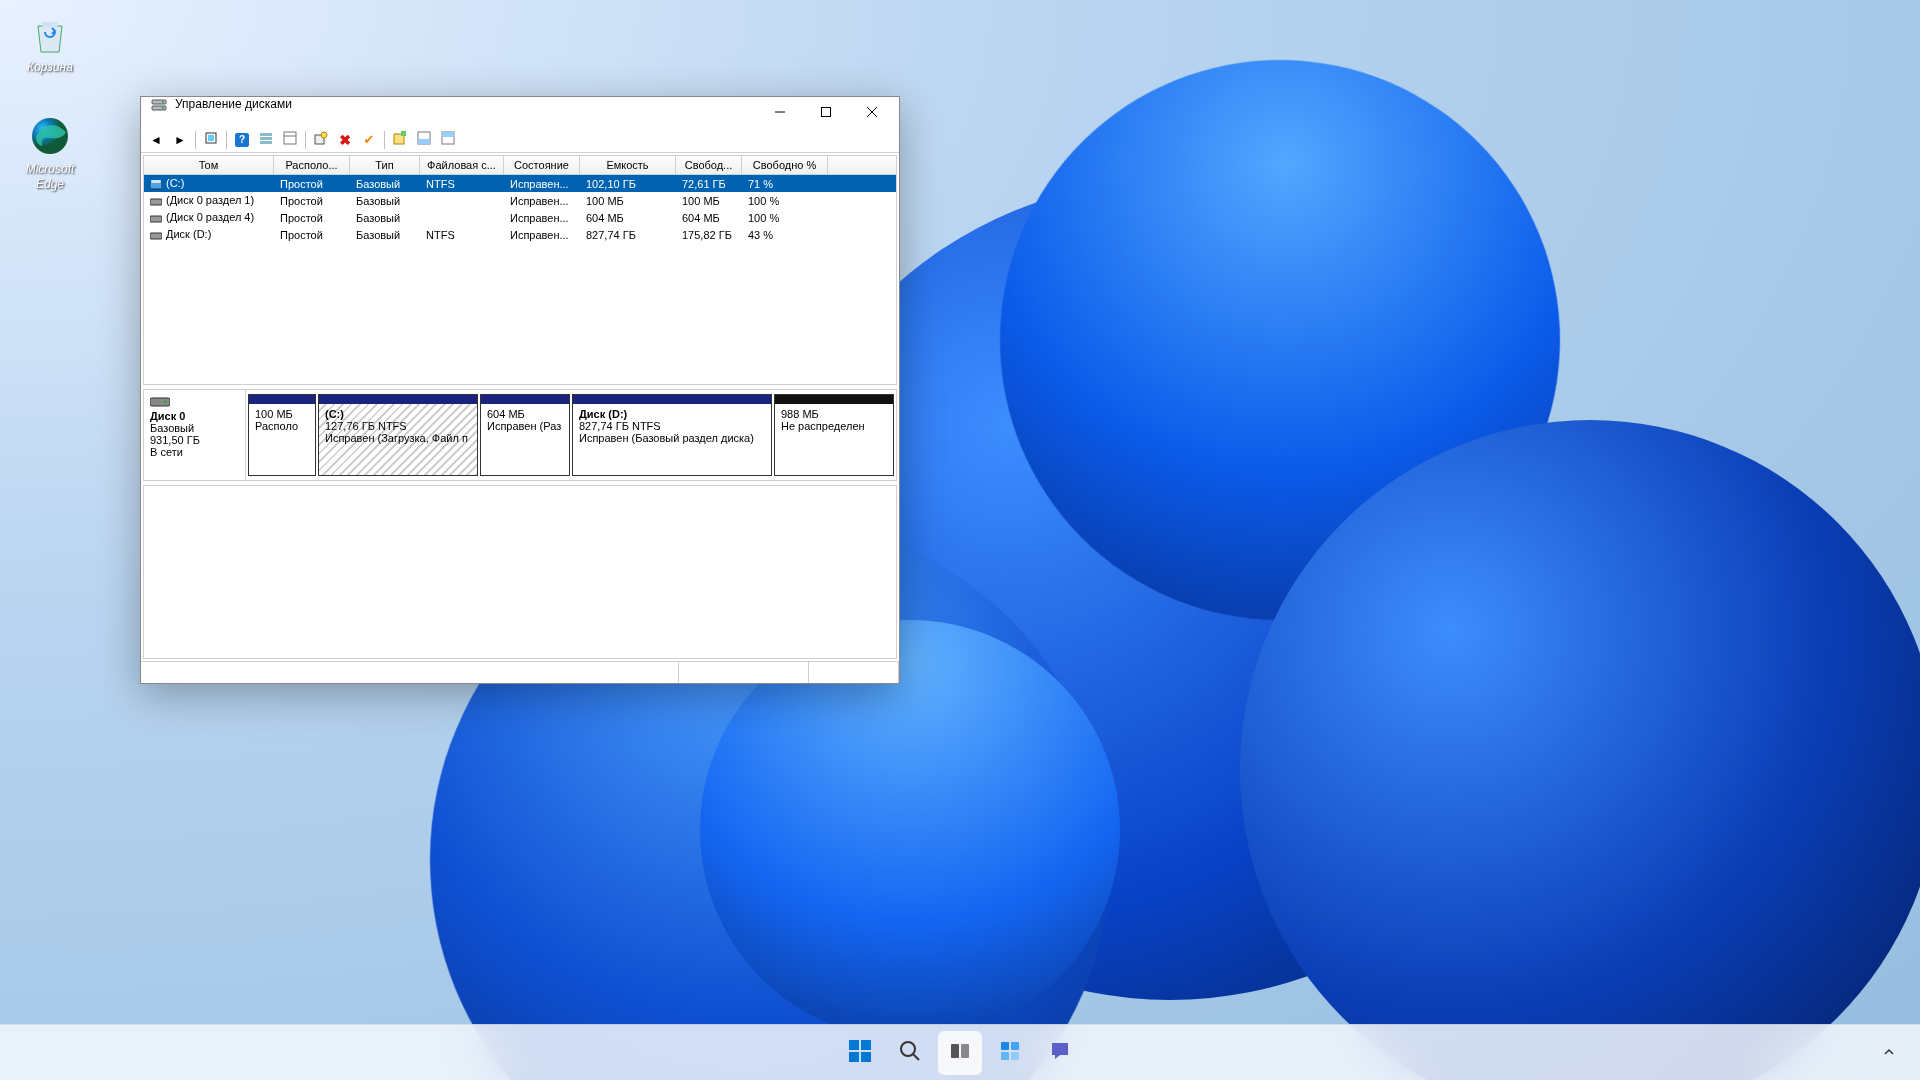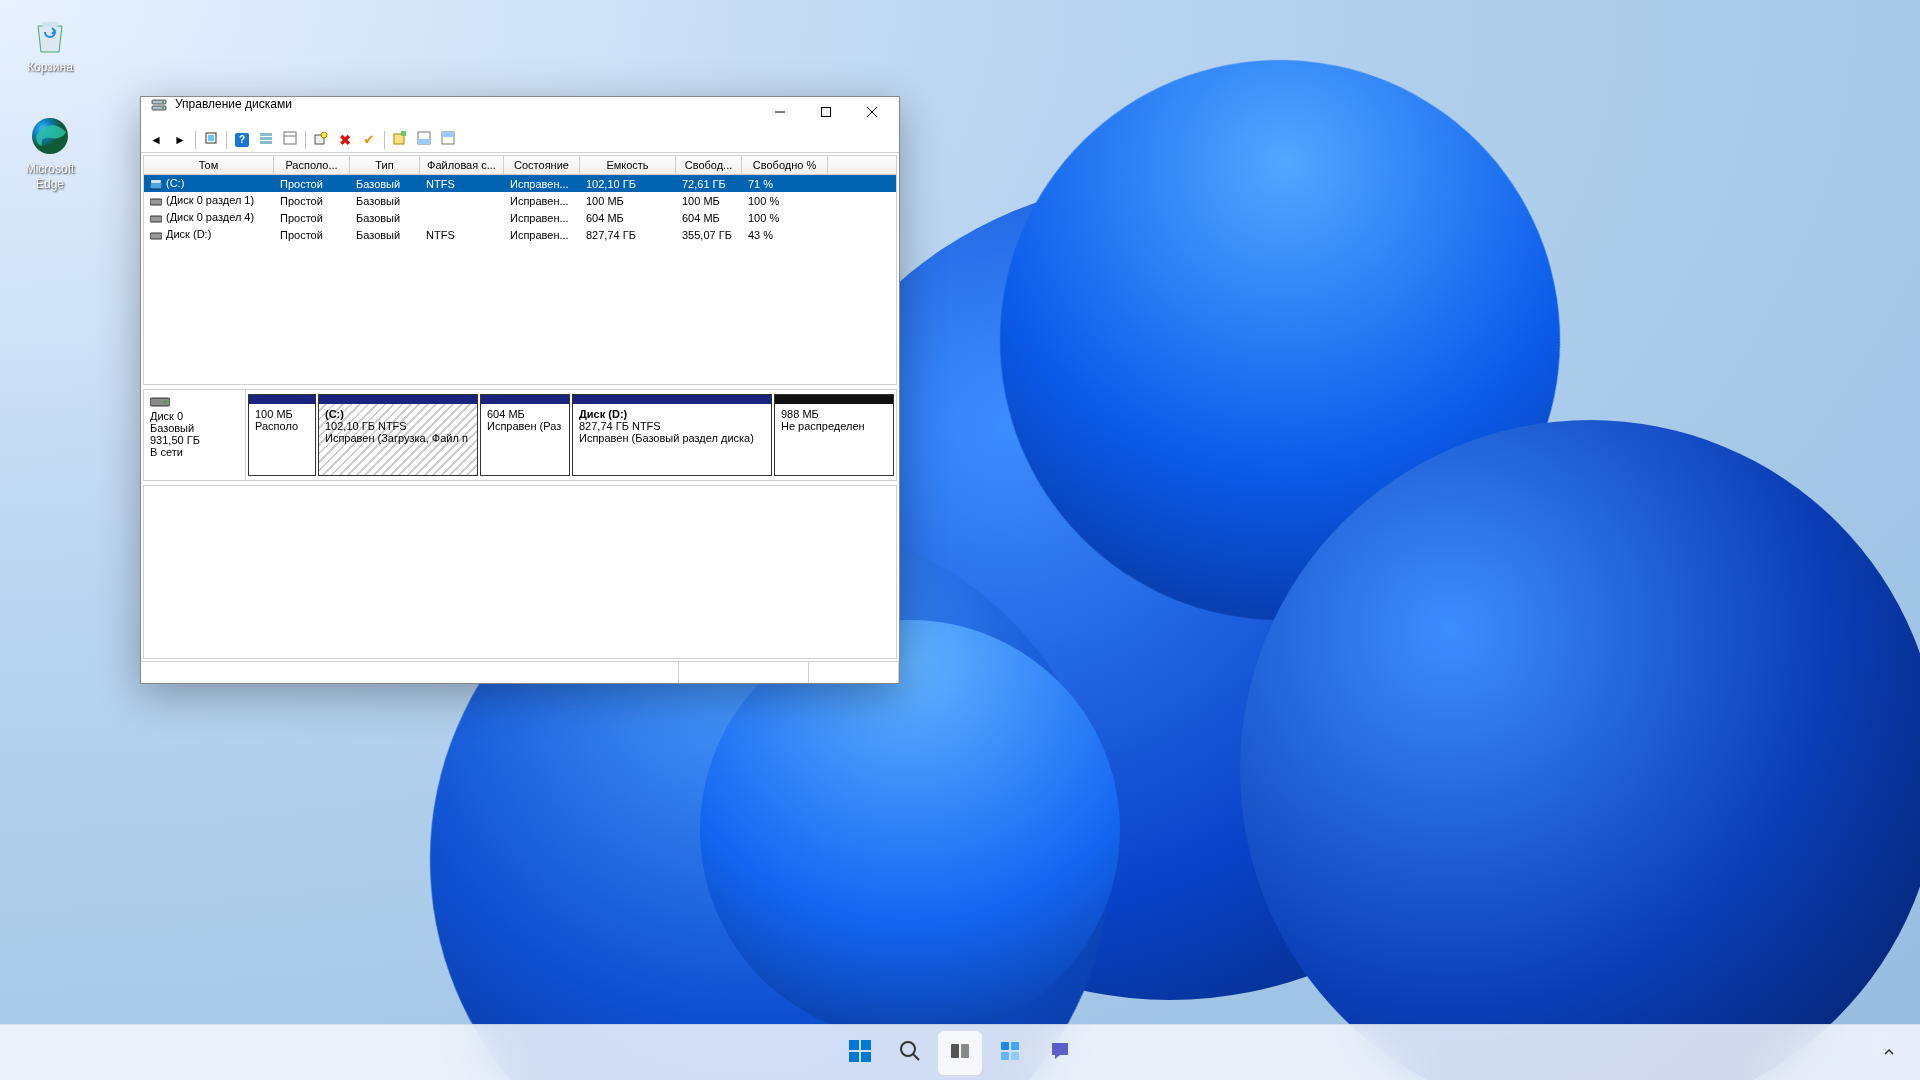--- a/index.html
+++ b/index.html
@@ -30,21 +30,21 @@
       radial-gradient(ellipse at top left, #e8f1ff 0%, #b8d4f0 40%, #95bde0 100%);
   }
   .petal {
     position: absolute;
     border-radius: 50%;
     filter: blur(0.3px);
   }
 
   
   .desktop-icons { position: absolute; top: 12px; left: 10px; display: flex; flex-direction: column; gap: 40px; }
-  .desktop-icon { width: 80px; display:flex; flex-direction:column; align-items:center; gap:4px; cursor:pointer; }
+  .desktop-icon { width: 80px; display:flex; flex-direction:column; align-items:center; gap:4px; cursor:pointer;font-style:italic; }
   .desktop-icon .ico { width: 44px; height: 44px; display:flex; align-items:center; justify-content:center; }
   .desktop-icon .lbl { color: #fff; font-size: 12px; text-shadow: 1px 1px 2px rgba(0,0,0,.8); text-align:center; line-height:1.2; }
 
   
   .window {
     position: absolute;
     left: 140px; top: 96px;
     width: 760px; height: 588px;
     background: #fff;
     border: 1px solid #888;
@@ -68,21 +68,21 @@
   .list-header { display:flex; background: linear-gradient(#fdfdfd,#f0f0f0); border-bottom:1px solid #d0d0d0; font-size:11px; position:sticky; top:0;text-align:center;}
   .list-header .col { padding:3px 6px; border-right:1px solid #d0d0d0; white-space:nowrap; overflow:hidden; text-overflow:ellipsis; cursor:pointer;}
   .list-body { font-size:11px; }
   .list-row { display:flex; height:17px; align-items:center; }
   .list-row .cell { padding:1px 6px; white-space:nowrap; overflow:hidden; }
   .list-row.selected { background: var(--selection); color:#fff; }
   .vol-icon { width:12px; height:10px; margin-right:4px; display:inline-block; vertical-align:middle; }
 
   .graph-area { flex:0 0 92px; border:1px solid #d0d0d0; margin:2px; display:flex; font-size:11px; overflow:hidden; }
   .disk-label-col { width:104px; border-right:1px solid #d0d0d0; padding:6px; display:flex; flex-direction:column; }
-  .disk-label-col .disk-name { font-weight:normal; }
+  .disk-label-col .disk-name { font-weight:bold; }
   .disk-parts { flex:1; display:flex; padding:4px 2px; gap:2px; }
   .part-box { border:1px solid #333; display:flex; flex-direction:column; overflow:hidden; }
   .part-cap { height:9px; flex:0 0 9px; }
   .cap-primary { background:#1a237e; }
   .cap-unalloc { background:#111; }
   .part-body { padding:4px 6px; flex:1; font-size:11px; white-space:nowrap; overflow:hidden; }
   .part-box.hatched .part-body {
     background: repeating-linear-gradient(135deg, #fff 0 4px, #cfcfcf 4px 6px);
   }
 
@@ -297,21 +297,21 @@
         </div>
         <div class="list-row">
           <div class="cell col-w0"><span class="vol-icon"><svg width="12" height="10">
                 <rect x="0" y="2" width="12" height="6" rx="1" fill="#999" stroke="#333"></rect>
               </svg></span>Диск (D:)</div>
           <div class="cell col-w1">Простой</div>
           <div class="cell col-w2">Базовый</div>
           <div class="cell col-w3">NTFS</div>
           <div class="cell col-w4">Исправен...</div>
           <div class="cell col-w5">827,74 ГБ</div>
-          <div class="cell col-w6">355,07 ГБ</div>
+          <div class="cell col-w6">175,82 ГБ</div>
           <div class="cell col-w7">43 %</div>
         </div>
       </div>
   </div>
 
   <div class="graph-area">
     <div class="disk-label-col">
       <span><svg width="20" height="12" viewBox="0 0 20 12">
             <rect x="0" y="2" width="20" height="8" rx="2" fill="#888" stroke="#333"></rect>
             <circle cx="15" cy="6" r="1.5" fill="#3a3"></circle>
@@ -326,21 +326,21 @@
           <div class="part-cap cap-primary"></div>
           <div class="part-body">
             <div>100 МБ</div>
             <div>Располо</div>
           </div>
         </div>
         <div class="part-box hatched" style="width: 160px;">
           <div class="part-cap cap-primary"></div>
           <div class="part-body">
             <div style="font-weight:bold">(C:)</div>
-            <div>102,10 ГБ NTFS</div>
+            <div>127,76 ГБ NTFS</div>
             <div>Исправен (Загрузка, Файл п</div>
           </div>
         </div>
         <div class="part-box" style="width: 90px;">
           <div class="part-cap cap-primary"></div>
           <div class="part-body">
             <div>604 МБ</div>
             <div>Исправен (Раз</div>
           </div>
         </div>

